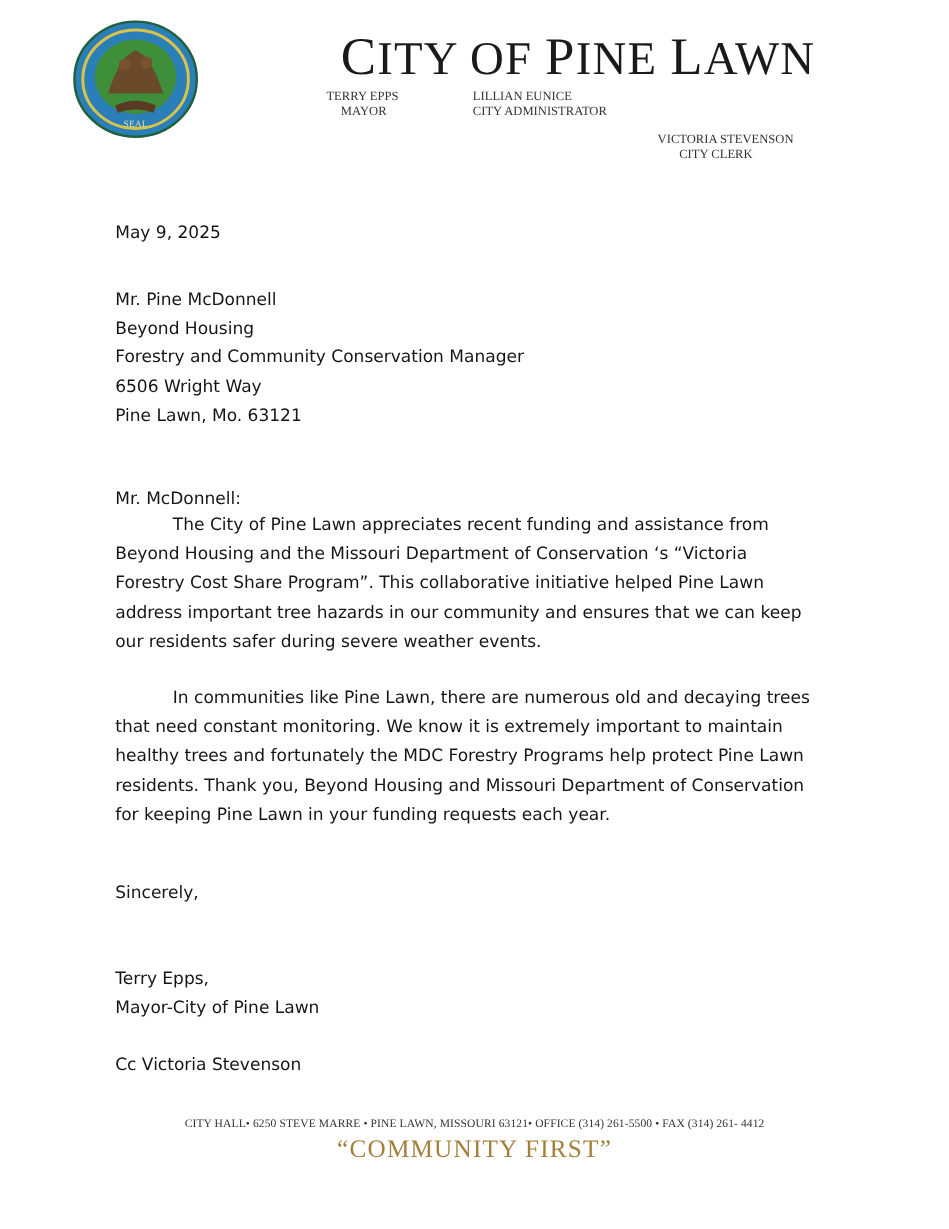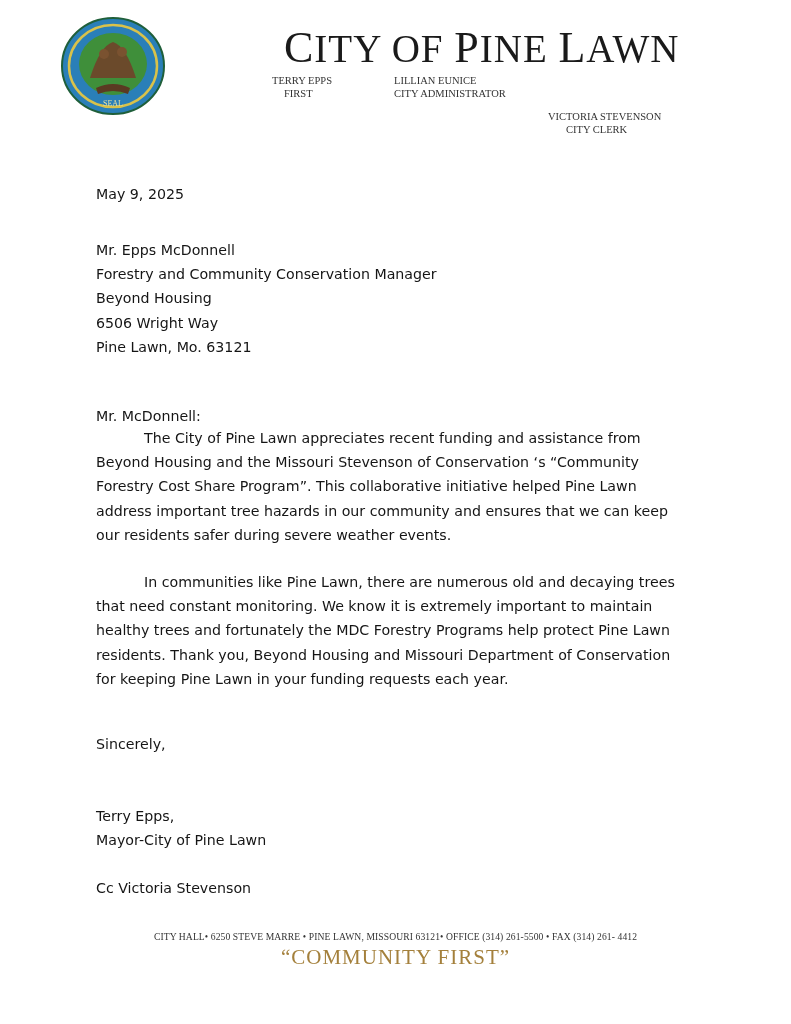--- a/index.html
+++ b/index.html
@@ -38,46 +38,46 @@
     <text x="53" y="90" font-family="Liberation Serif, serif" font-size="8" fill="#e8e0a0" text-anchor="middle">SEAL</text>
   </svg>
 </div>
 
 <div class="abs title">
   <span class="big">C</span><span>ITY OF </span><span class="big">P</span><span>INE </span><span class="big">L</span><span>AWN</span>
 </div>
 
 <div class="abs official off1">
   <span class="name">TERRY EPPS</span>
-  <span class="role">FIRST</span>
+  <span class="role">MAYOR</span>
 </div>
 <div class="abs official off2">
   <span class="name">LILLIAN EUNICE</span>
   <span class="role">CITY ADMINISTRATOR</span>
 </div>
 <div class="abs official off3">
   <span class="name">VICTORIA STEVENSON</span>
   <span class="role">CITY CLERK</span>
 </div>
 
 <div class="line body-text" style="top:186px;">May 9, 2025</div>
 
 <div class="para body-text" style="top:238px;">
-  <span class="ln">Mr. Epps McDonnell</span>
+  <span class="ln">Mr. Pine McDonnell</span>
+  <span class="ln">Beyond Housing</span>
   <span class="ln">Forestry and Community Conservation Manager</span>
-  <span class="ln">Beyond Housing</span>
   <span class="ln">6506 Wright Way</span>
   <span class="ln">Pine Lawn, Mo. 63121</span>
 </div>
 
 <div class="line body-text" style="top:382px;margin-top:26px;">Mr. McDonnell:</div>
 
 <div class="para body-text" style="top:426px;">
   <span class="ln indent">The City of Pine Lawn appreciates recent funding and assistance from</span>
-  <span class="ln">Beyond Housing and the Missouri Stevenson of Conservation ‘s “Community</span>
+  <span class="ln">Beyond Housing and the Missouri Department of Conservation ‘s “Victoria</span>
   <span class="ln">Forestry Cost Share Program”. This collaborative initiative helped Pine Lawn</span>
   <span class="ln">address important tree hazards in our community and ensures that we can keep</span>
   <span class="ln">our residents safer during severe weather events.</span>
 </div>
 
 <div class="para body-text" style="top:570px;">
   <span class="ln indent">In communities like Pine Lawn, there are numerous old and decaying trees</span>
   <span class="ln">that need constant monitoring. We know it is extremely important to maintain</span>
   <span class="ln">healthy trees and fortunately the MDC Forestry Programs help protect Pine Lawn</span>
   <span class="ln">residents. Thank you, Beyond Housing and Missouri Department of Conservation</span>

